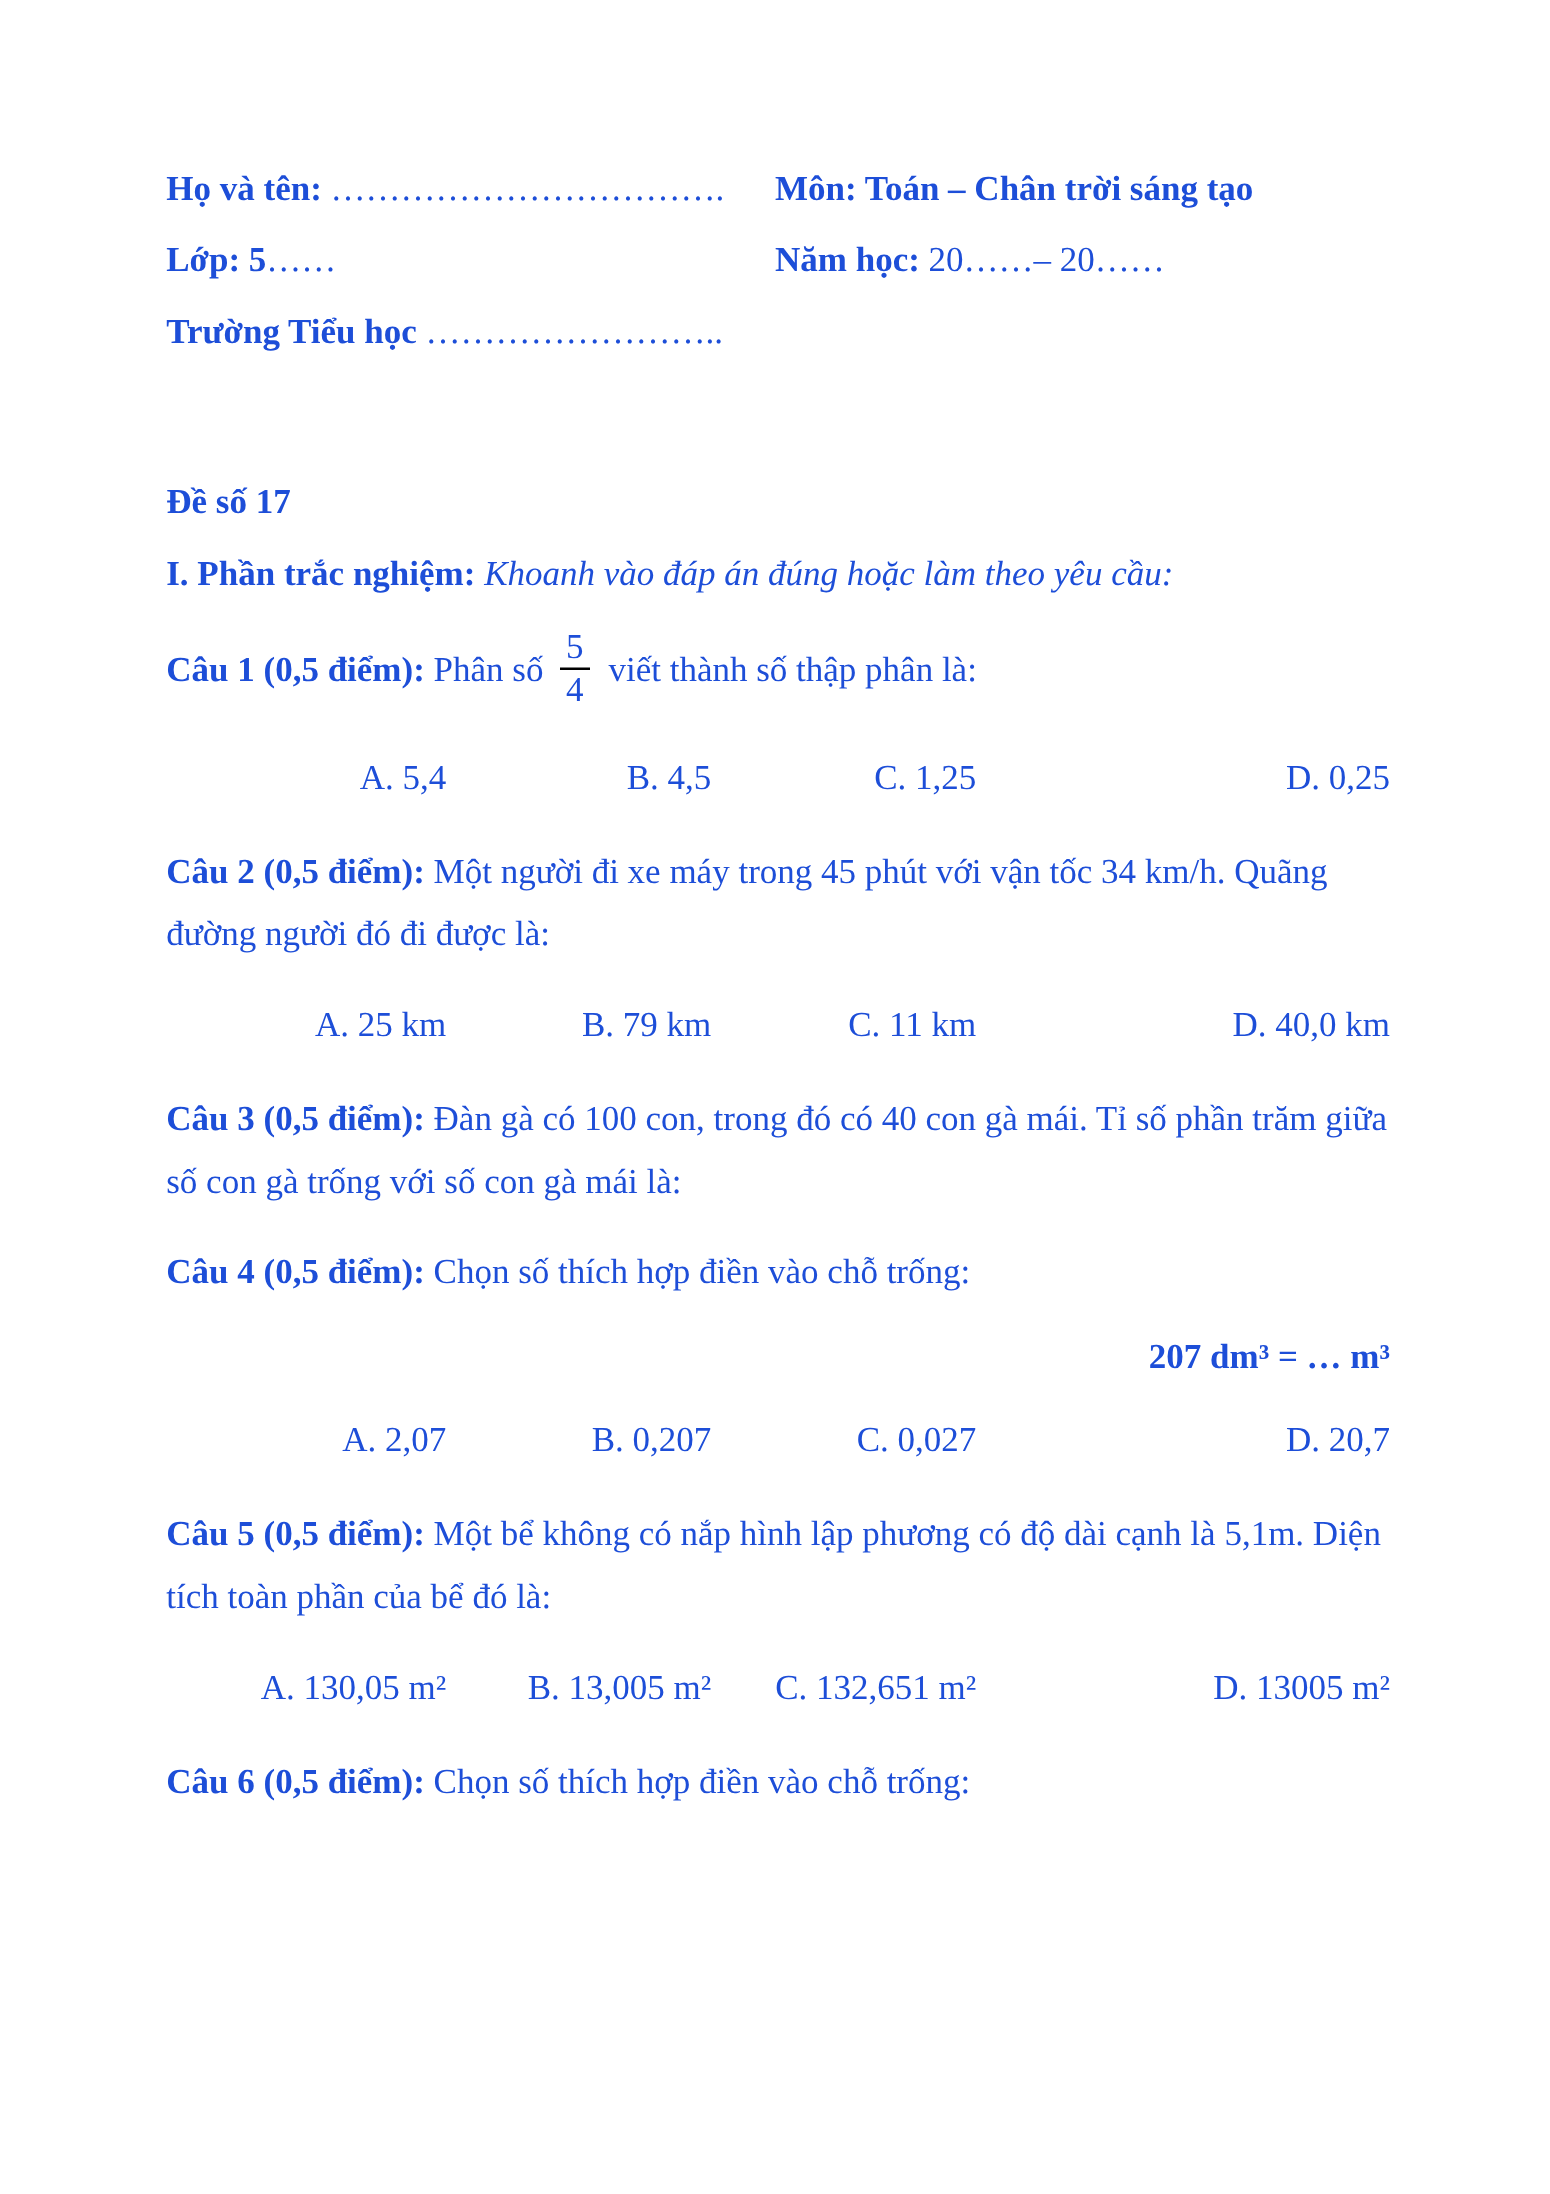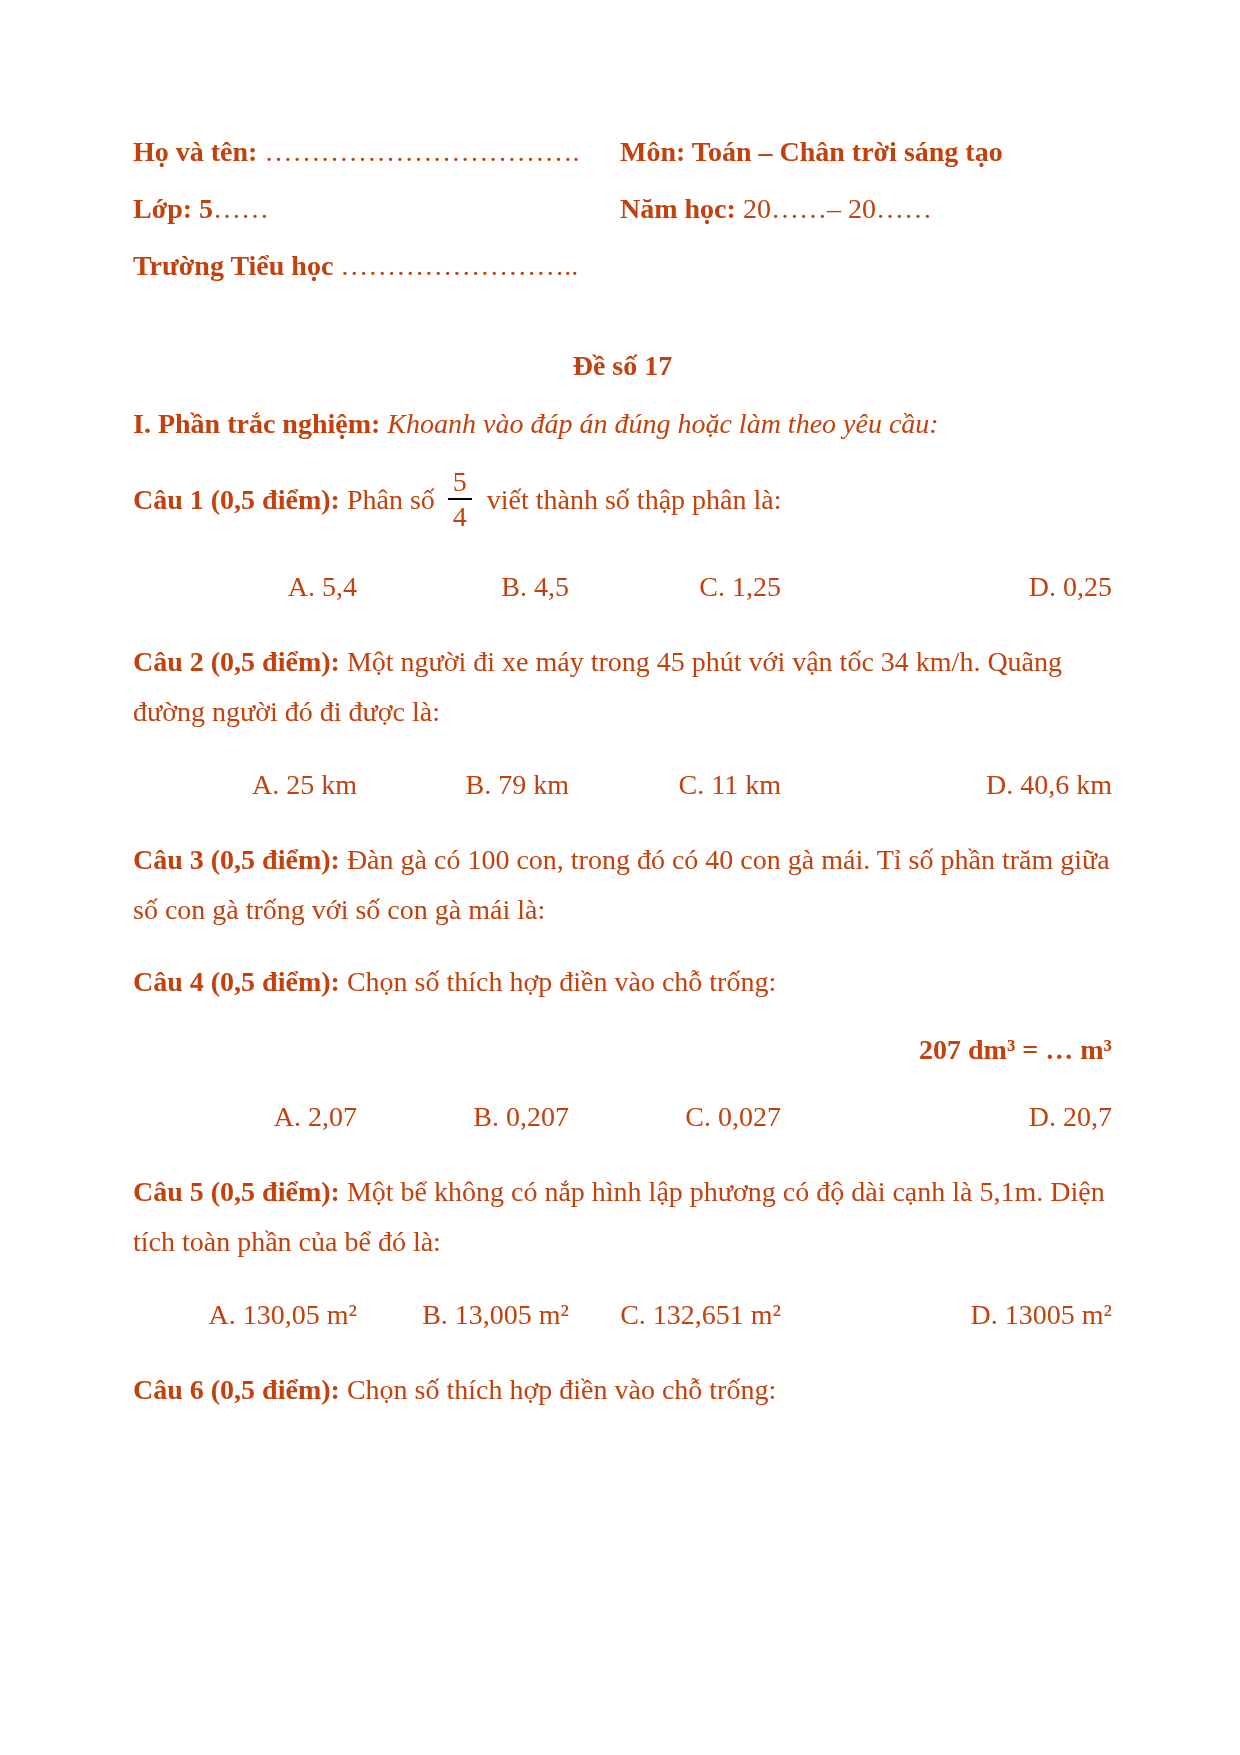--- a/index.html
+++ b/index.html
@@ -1,38 +1,37 @@
 <!DOCTYPE html>
 <html><head>
 <meta charset="utf-8">
 <style>
   * { margin: 0; padding: 0; box-sizing: border-box; }
   html, body { background: #ffffff; }
   .page {
     width: 1240px;
     height: 1755px;
     background: #ffffff;
-    color: #c2410c;
+    color: #1d4ed8;
     font-family: "Liberation Serif", "DejaVu Serif", serif;
     font-size: 28px;
     padding: 135px 128px 0 133px;
     overflow: hidden;
   }
   
   .header { display: flex; }
   .header-left { width: 487px; flex: 0 0 auto; }
   .header-right { flex: 1 1 auto; }
   .header-row { line-height: 34px; margin-bottom: 23px; white-space: nowrap; }
   .b { font-weight: bold; }
   
   .doc-title {
-    text-align: center;
     font-weight: bold;
     line-height: 36px;
-    margin-top: 42px;
+    margin-top: 78px;
     margin-bottom: 22px;
   }
   .section-line { line-height: 36px; margin-bottom: 24px; }
   .italic { font-style: italic; }
   
   .q-para { line-height: 50px; margin-top: 22px; }
   .q-label { font-weight: bold; margin-top: 44px; }
   .options {
     display: grid;
     grid-template-columns: 212px 212px 212px 1fr;
@@ -103,21 +102,21 @@
   </div>
 
   <div class="q-para">
     <span class="q-label">Câu 2 (0,5 điểm):</span>
     <span>Một người đi xe máy trong 45 phút với vận tốc 34 km/h. Quãng đường người đó đi được là:</span>
   </div>
   <div class="options">
     <span>A. 25 km</span>
     <span>B. 79 km</span>
     <span>C. 11 km</span>
-    <span>D. 40,6 km</span>
+    <span>D. 40,0 km</span>
   </div>
 
   <div class="q-para">
     <span class="q-label">Câu 3 (0,5 điểm):</span>
     <span>Đàn gà có 100 con, trong đó có 40 con gà mái. Tỉ số phần trăm giữa số con gà trống với số con gà mái là:</span>
   </div>
 
   <div class="q-para">
     <span class="q-label">Câu 4 (0,5 điểm):</span>
     <span>Chọn số thích hợp điền vào chỗ trống:</span>

